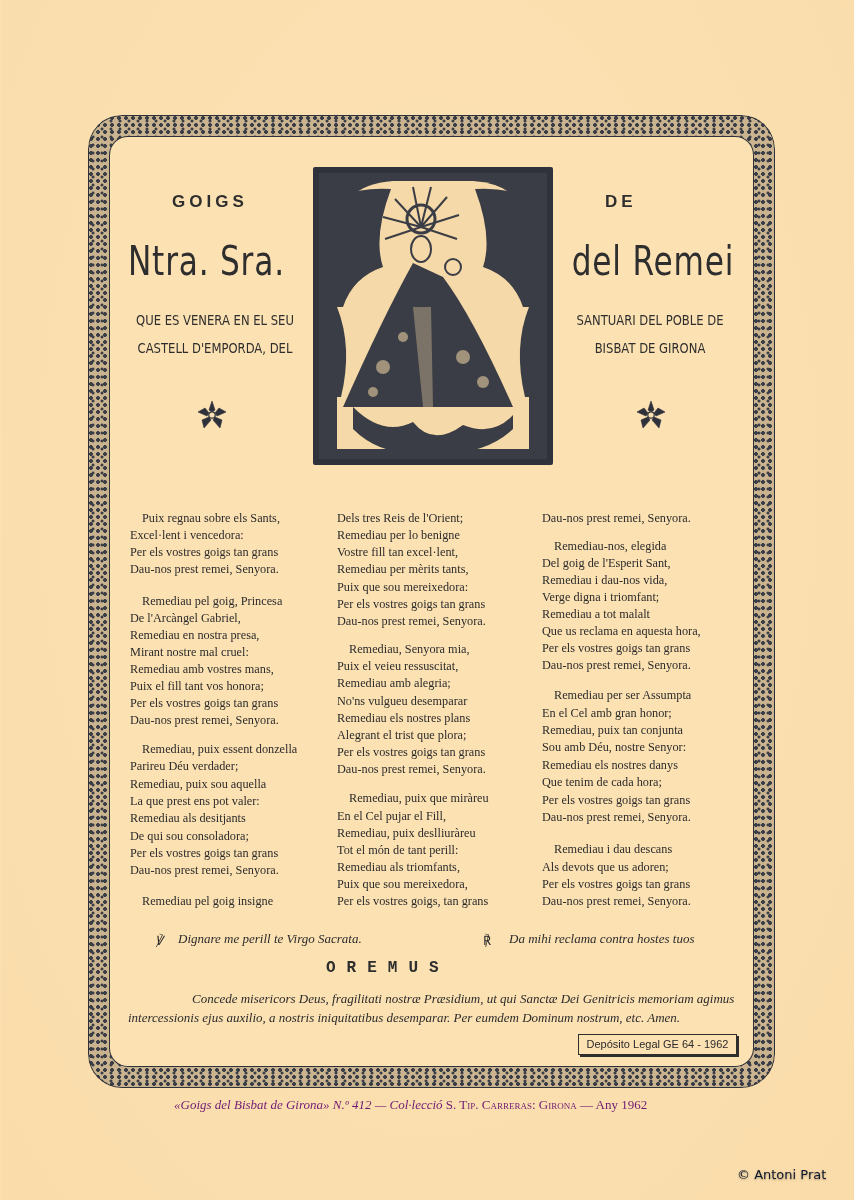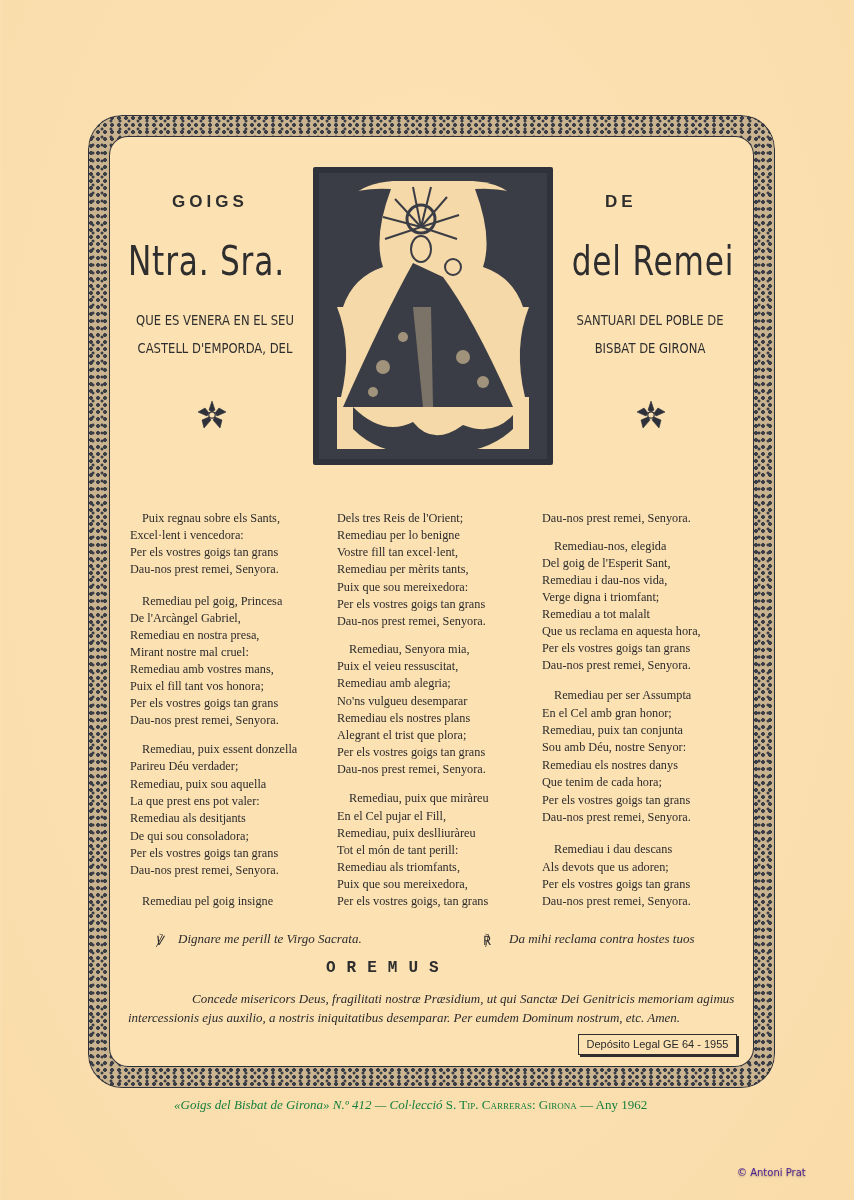--- a/index.html
+++ b/index.html
@@ -59,26 +59,26 @@
     font-family: "DejaVu Sans", sans-serif; font-weight: bold; font-size: 16px;
     letter-spacing: 11px; color: #2e2e2e;
   }
   .legal {
     position: absolute; left: 578px; top: 1034px; width: 157px; height: 19px;
     border: 1.5px solid #2e2e2e; box-shadow: 2px 2px 0 #2e2e2e;
     font-family: "Liberation Sans", sans-serif; font-size: 11px; line-height: 19px;
     text-align: center; color: #2a2a2a; background: #fce1b3;
   }
   .footer {
-    font-family: "Liberation Serif", serif; font-size: 13px; color: #15803d;
+    font-family: "Liberation Serif", serif; font-size: 13px; color: #701a75;
   }
   .footer i { font-style: italic; }
   .sc { font-variant: small-caps; }
   .credit {
-    font-family: "DejaVu Sans", sans-serif; font-size: 10px; color: #4c1d95;
+    font-family: "DejaVu Sans", sans-serif; font-size: 13px; color: #0f172a;
     text-shadow: 0 1px 2px rgba(0,0,0,0.35);
   }
   .flower { position: absolute; width: 30px; height: 30px; }
 </style>
 </head>
 <body>
 
 <div class="paper-tex"></div>
 <div class="frame"></div>
 <div class="frame-inner"></div>
@@ -229,21 +229,21 @@
 
 <div class="abs versicle" style="left:155px; top:931px;">℣</div>
 <div class="abs versicle" style="left:178px; top:931px;">Dignare me perill te Virgo Sacrata.</div>
 <div class="abs versicle" style="left:483px; top:931px; font-style:normal;">℟</div>
 <div class="abs versicle" style="left:509px; top:931px;">Da mihi reclama contra hostes tuos</div>
 
 <div class="abs oremus" style="left:326px; top:959px;font-family:Liberation Mono, monospace;">OREMUS</div>
 <div class="abs latin" style="left:150px; top:991px;margin-left:42px;">Concede misericors Deus, fragilitati nostræ Præsidium, ut qui Sanctæ Dei  Genitricis memoriam agimus</div>
 <div class="abs latin" style="left:128px; top:1010px;">intercessionis ejus auxilio, a nostris iniquitatibus desemparar.   Per eumdem Dominum nostrum, etc.  Amen.</div>
 
-<div class="legal">Depósito Legal  GE 64 - 1955</div>
+<div class="legal">Depósito Legal  GE 64 - 1962</div>
 
 <div class="abs footer" style="left:174px; top:1097px;">
   <i>«Goigs del Bisbat de Girona» N.º 412 — Col·lecció</i>
   <span class="sc">S. Tip. Carreras:</span>
   <span class="sc">Girona</span>
   <span>— Any 1962</span>
 </div>
 
 <div class="abs credit" style="left:737px; top:1167px;">© Antoni Prat</div>
 

